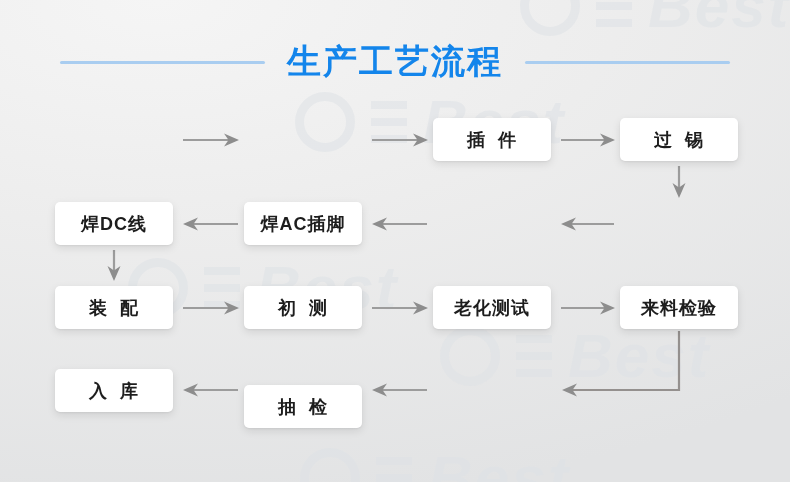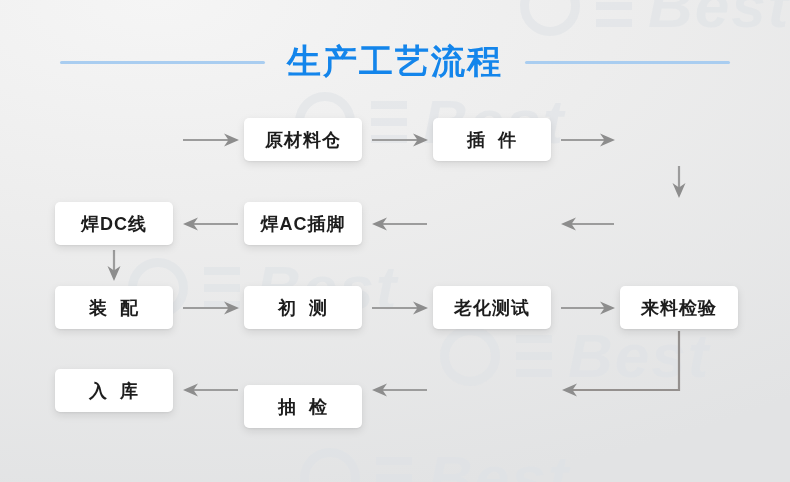--- a/index.html
+++ b/index.html
@@ -128,22 +128,22 @@
     <g>
       <line x1="238" y1="390" x2="193" y2="390" stroke="#9c9c9c" stroke-width="2.2"></line>
       <path d="M183,390 L198,383.5 L193.5,390 L198,396.5 Z" fill="#8d8d8d"></path>
     </g>
     <g>
       <line x1="427" y1="390" x2="382" y2="390" stroke="#9c9c9c" stroke-width="2.2"></line>
       <path d="M372,390 L387,383.5 L382.5,390 L387,396.5 Z" fill="#8d8d8d"></path>
     </g>
   </svg>
 
-  <div class="node" style="left:244px;top:118px">原材料仓</div>
   <div class="node" style="left:433px;top:118px">插 件</div>
+  <div class="node" style="left:620px;top:118px">过 锡</div>
 
   <div class="node" style="left:244px;top:202px">焊AC插脚</div>
   <div class="node" style="left:55px;top:202px">焊DC线</div>
 
   <div class="node" style="left:55px;top:286px">装 配</div>
   <div class="node" style="left:433px;top:286px">老化测试</div>
   <div class="node" style="left:244px;top:286px">初 测</div>
   <div class="node" style="left:620px;top:286px">来料检验</div>
 
   <div class="node" style="left:244px;top:385px">抽 检</div>

